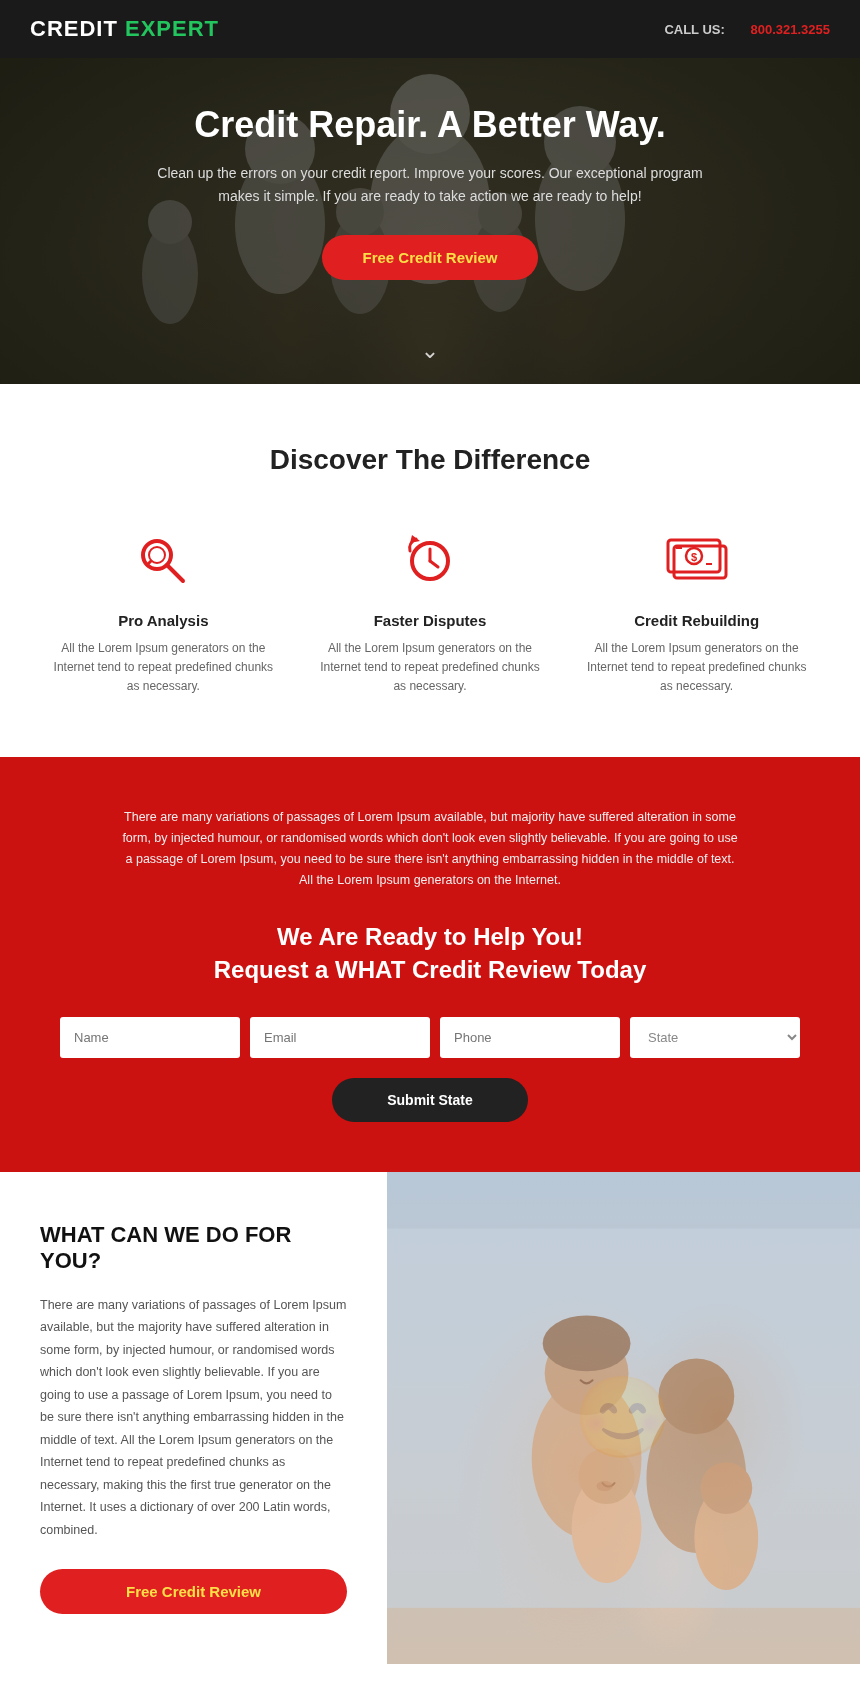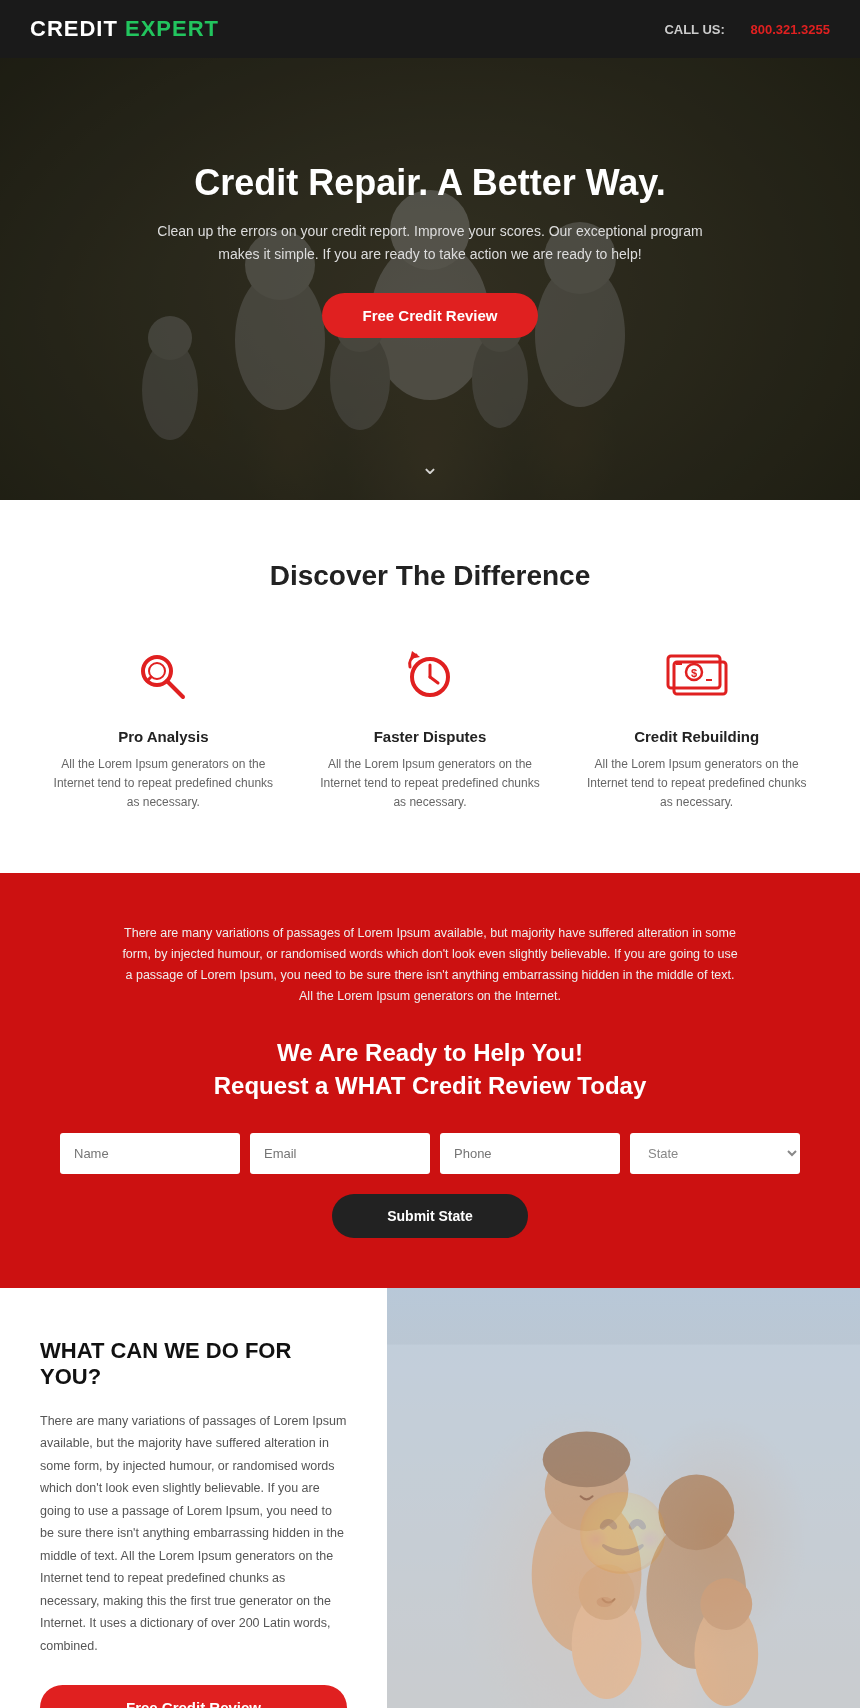--- a/index.html
+++ b/index.html
@@ -22,21 +22,21 @@
       color: #fff;
       letter-spacing: 1px;
     }
     .logo-text span {
       color: #e02020;
     }
 
     
     .hero {
       position: relative;
-      height: 500px;
+      height: 384px;
       display: flex;
       flex-direction: column;
       align-items: center;
       justify-content: center;
       text-align: center;
       overflow: hidden;
     }
     .hero-bg {
       position: absolute;
       inset: 0;
@@ -85,21 +85,21 @@
     }
     .hero-subtitle {
       font-size: 14px;
       color: #ddd;
       line-height: 1.6;
       max-width: 560px;
       margin: 0 auto 28px;
     }
     .btn-red {
       background: #e02020;
-      color: #ffffff;
+      color: #fde047;
       border: none;
       border-radius: 30px;
       padding: 14px 40px;
       font-size: 15px;
       font-weight: 700;
       cursor: pointer;
       display: inline-block;
     }
     .hero-chevron {
       position: absolute;

